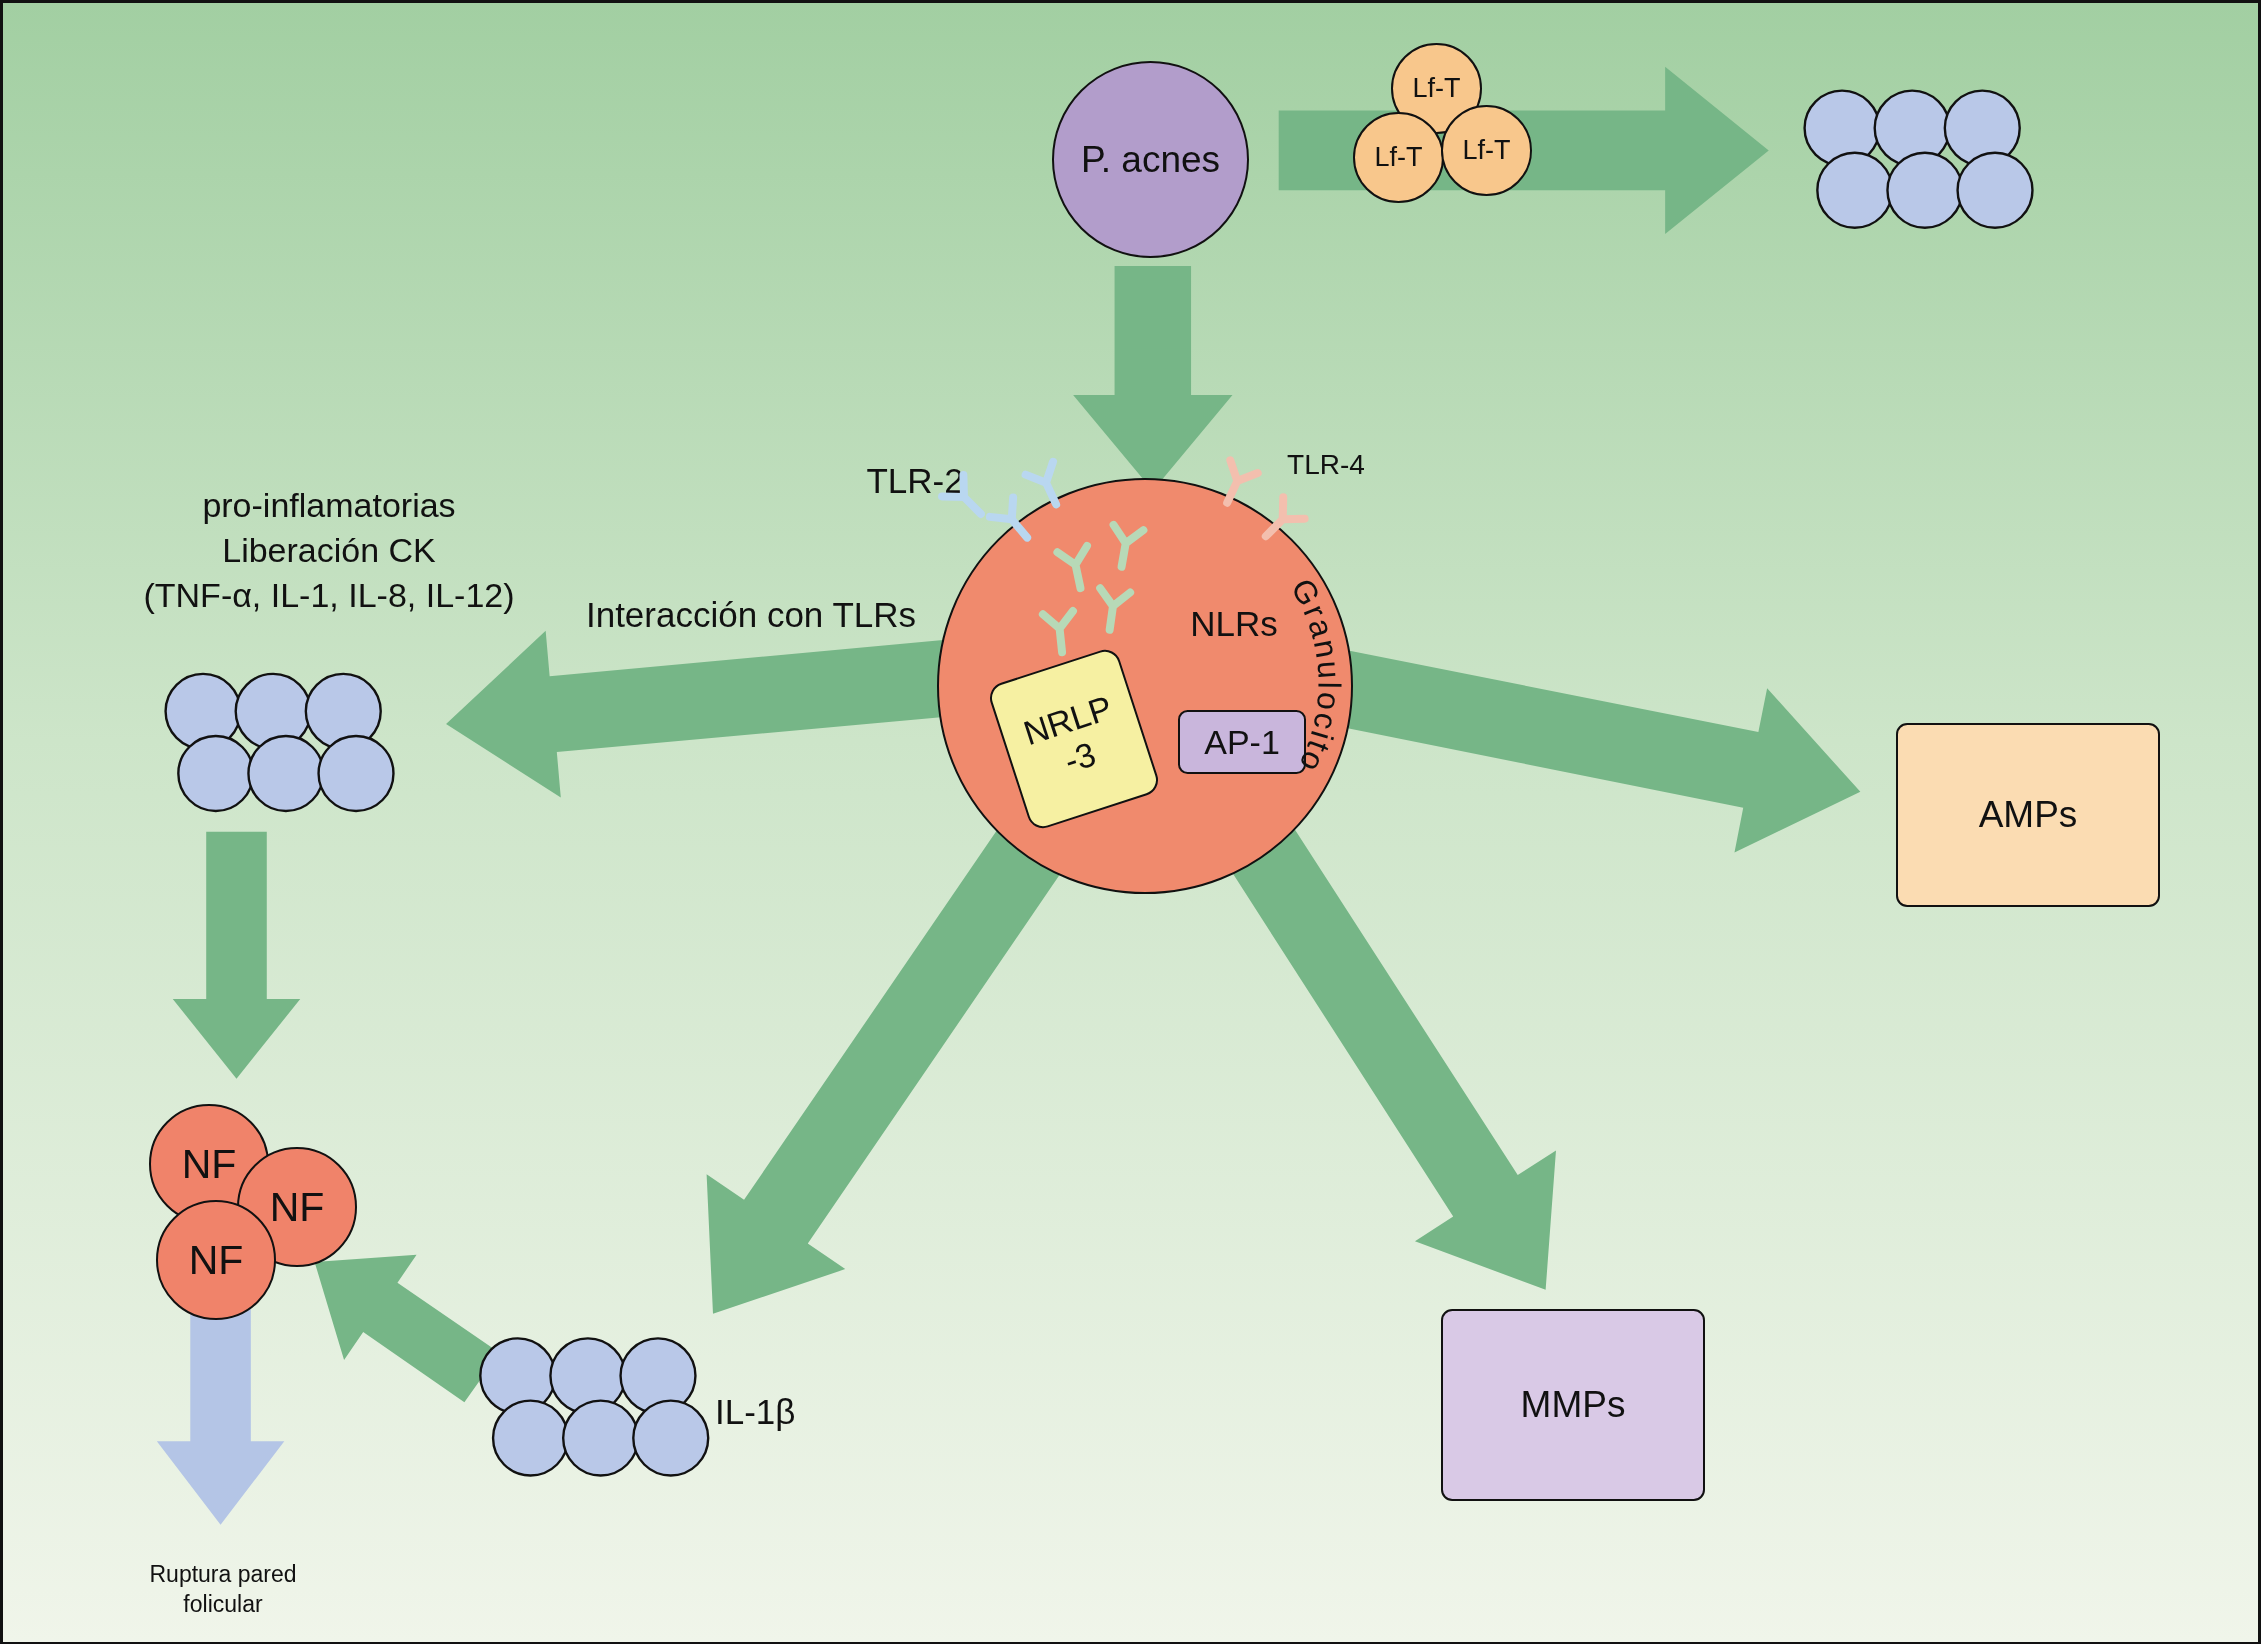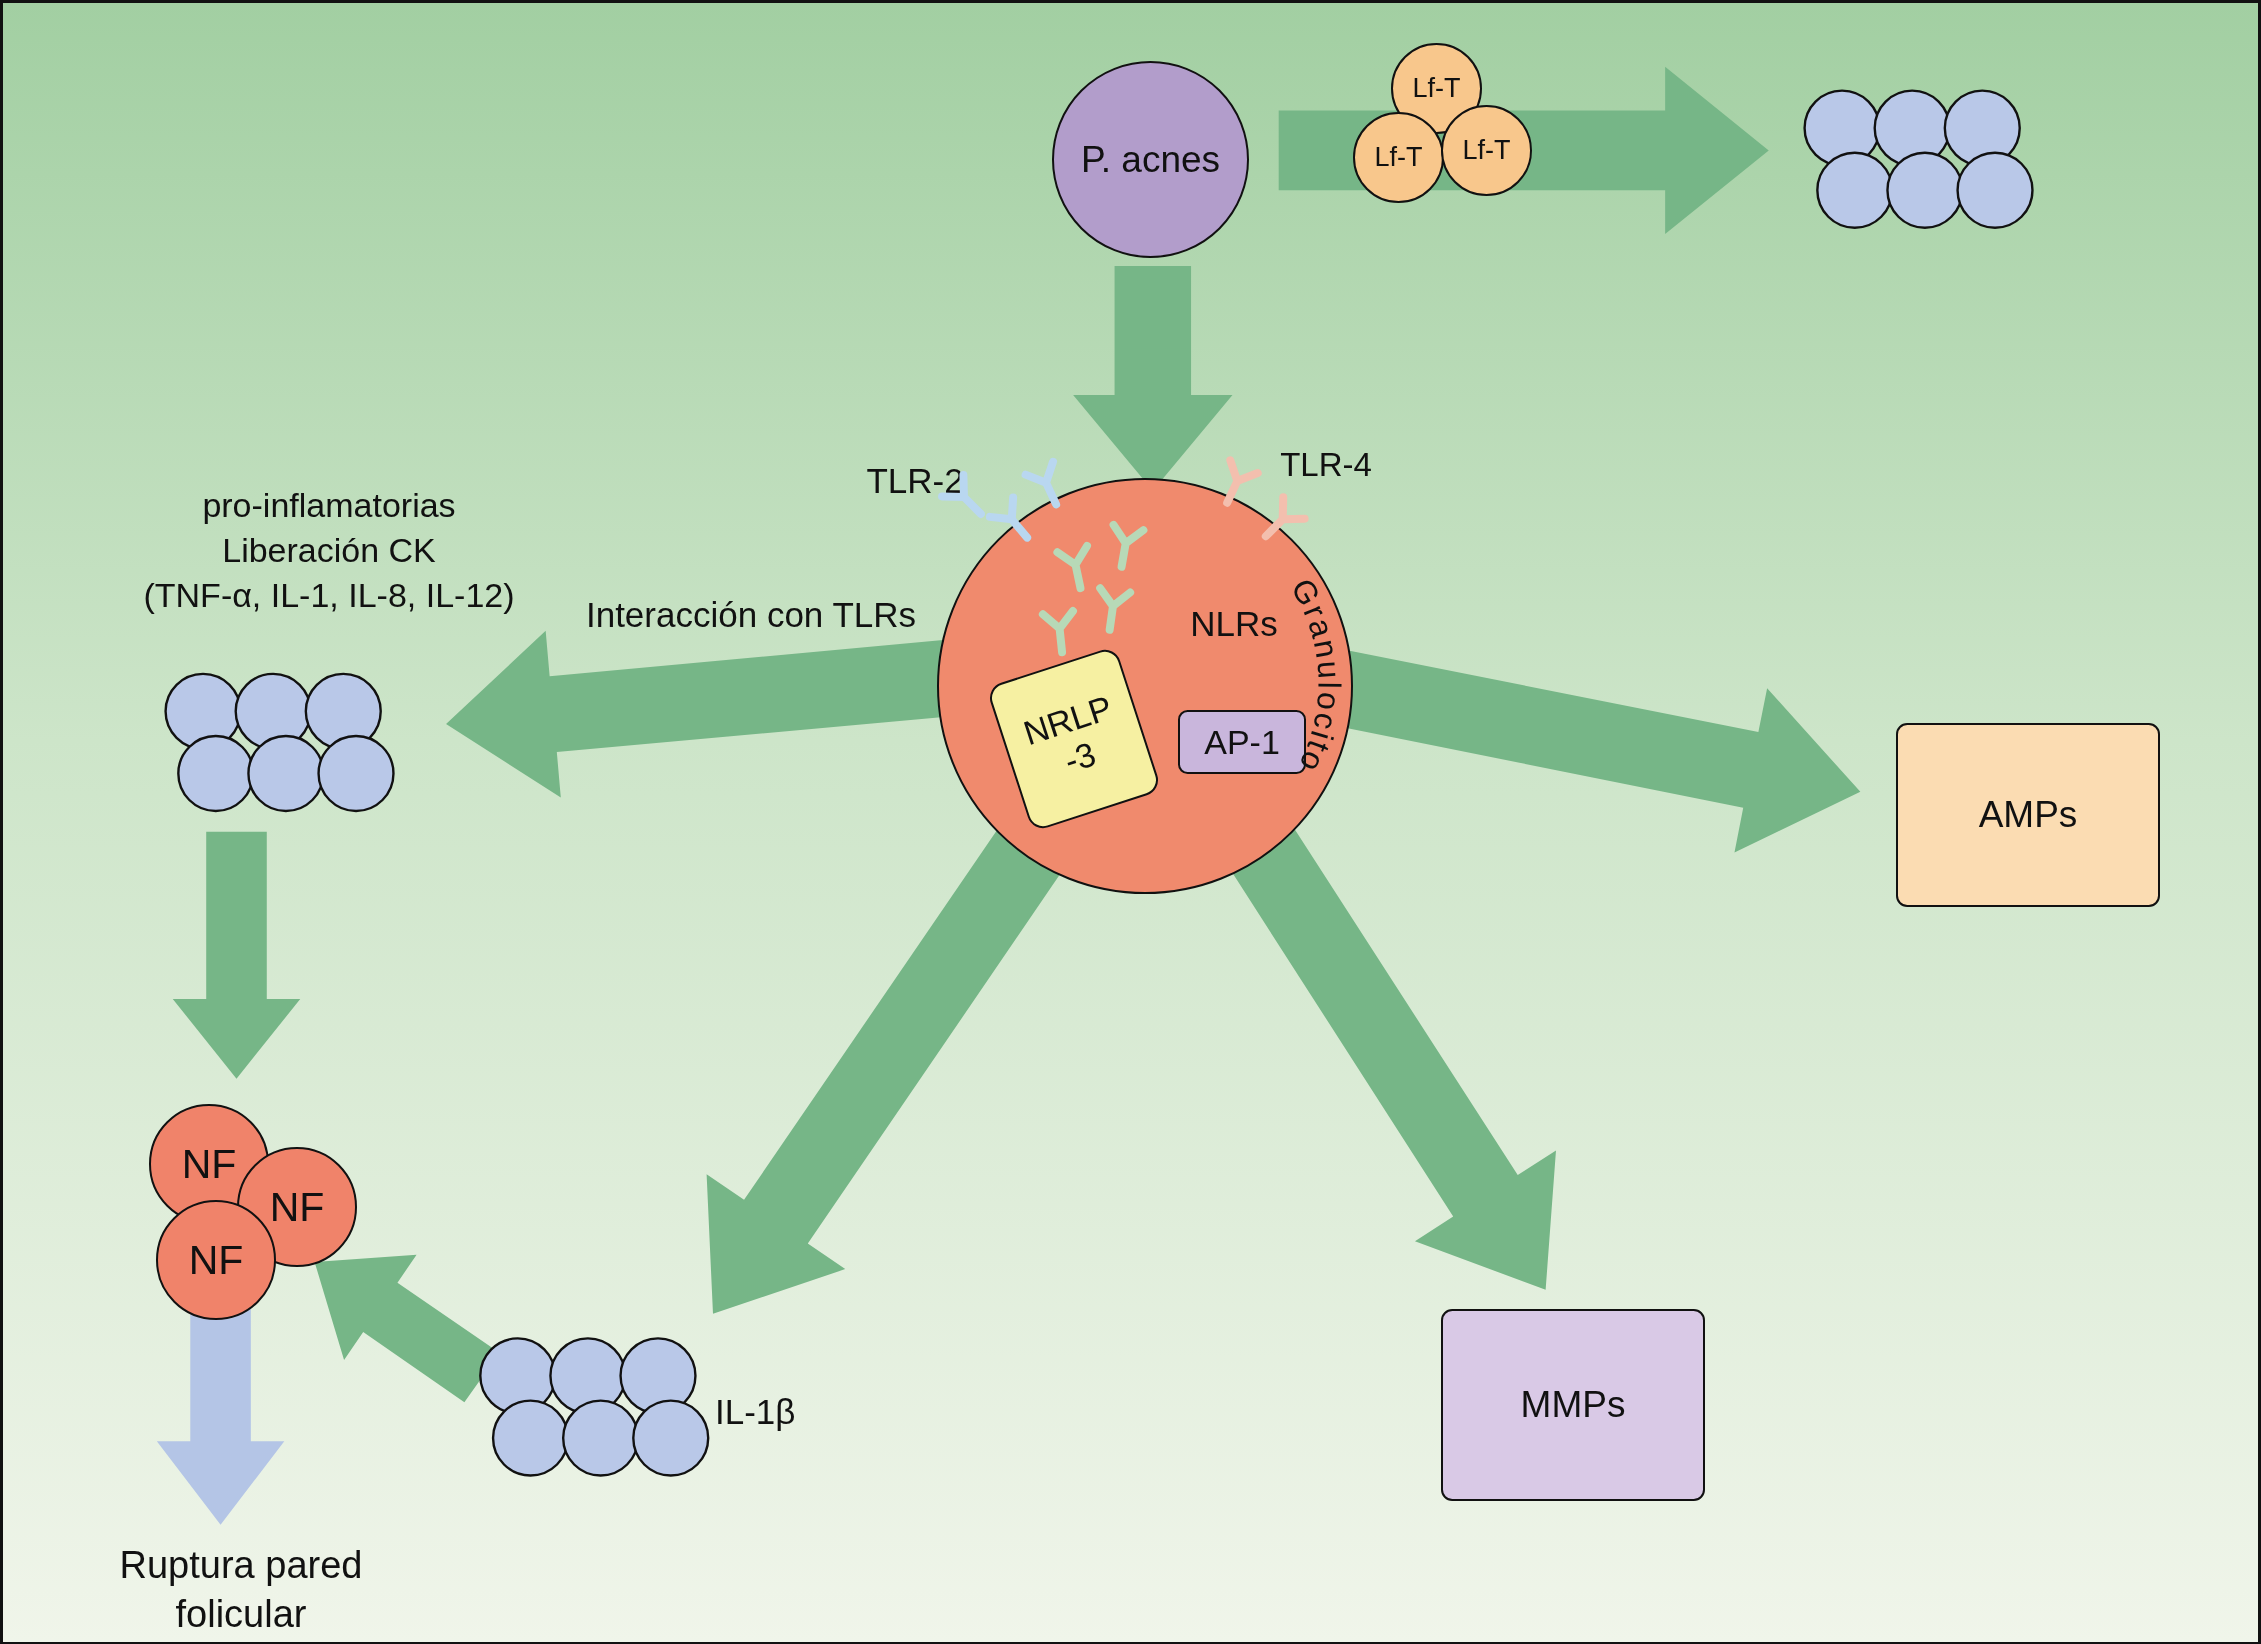--- a/index.html
+++ b/index.html
@@ -31,38 +31,38 @@
   .lft { width:91px; height:91px; background:var(--lft-orange); font-size:27px; }
   #lft-1 { left:1388px; top:40px; }
   #lft-2 { left:1350px; top:109px; }
   #lft-3 { left:1438px; top:102px; }
 
   #il17-text { left:2041px; top:102px; font-size:35px; line-height:1.25; }
 
   #cell { left:934px; top:475px; width:416px; height:416px; background:var(--cell-salmon); }
 
   #tlr2-label { left:912px; top:478px; font-size:35px; }
-  #tlr4-label { left:1323px; top:462px; font-size:33px; }
+  #tlr4-label { left:1323px; top:462px; font-size:28px; }
   #nlrs-label { left:1231px; top:596px; font-size:35px;margin-top:25px; }
 
   #nrlp3 { left:1003px; top:660px; width:136px; height:152px; background:var(--nrlp3-yellow);
            border-radius:16px; transform:rotate(-18deg); font-size:34px; line-height:1.15; }
   #ap1 { left:1175px; top:707px; width:128px; height:64px; background:var(--ap1-lavender);
          border-radius:9.6px; font-size:34px; }
 
   #interaccion-label { left:748px; top:612px; font-size:35px; }
 
   #liberacion-text { left:326px; top:547px; font-size:34px; line-height:1.32; }
 
   .nf { width:120px; height:120px; background:var(--nf-salmon); font-size:41px; }
   #nf-1 { left:146px; top:1101px; }
   #nf-2 { left:234px; top:1144px; }
   #nf-3 { left:153px; top:1197px; }
 
-  #ruptura-text { left:238px; top:1587px; font-size:38px; line-height:1.3; }
+  #ruptura-text { left:220px; top:1587px; font-size:23px; line-height:1.3; }
   #il1b-label { left:712px; top:1409px; font-size:35px; }
 
   #mmps { left:1438px; top:1306px; width:264px; height:192px; background:var(--mmps-lavender);
           border-radius:11.2px; font-size:37px; }
   #amps { left:1893px; top:720px; width:264px; height:184px; background:var(--amps-peach);
           border-radius:11.2px; font-size:37px; }
 
   .y-tlr2 { stroke:var(--tlr2-receptor); }
   .y-tlr4 { stroke:var(--tlr4-receptor); }
   .y-nlr  { stroke:var(--nlr-receptor); }

